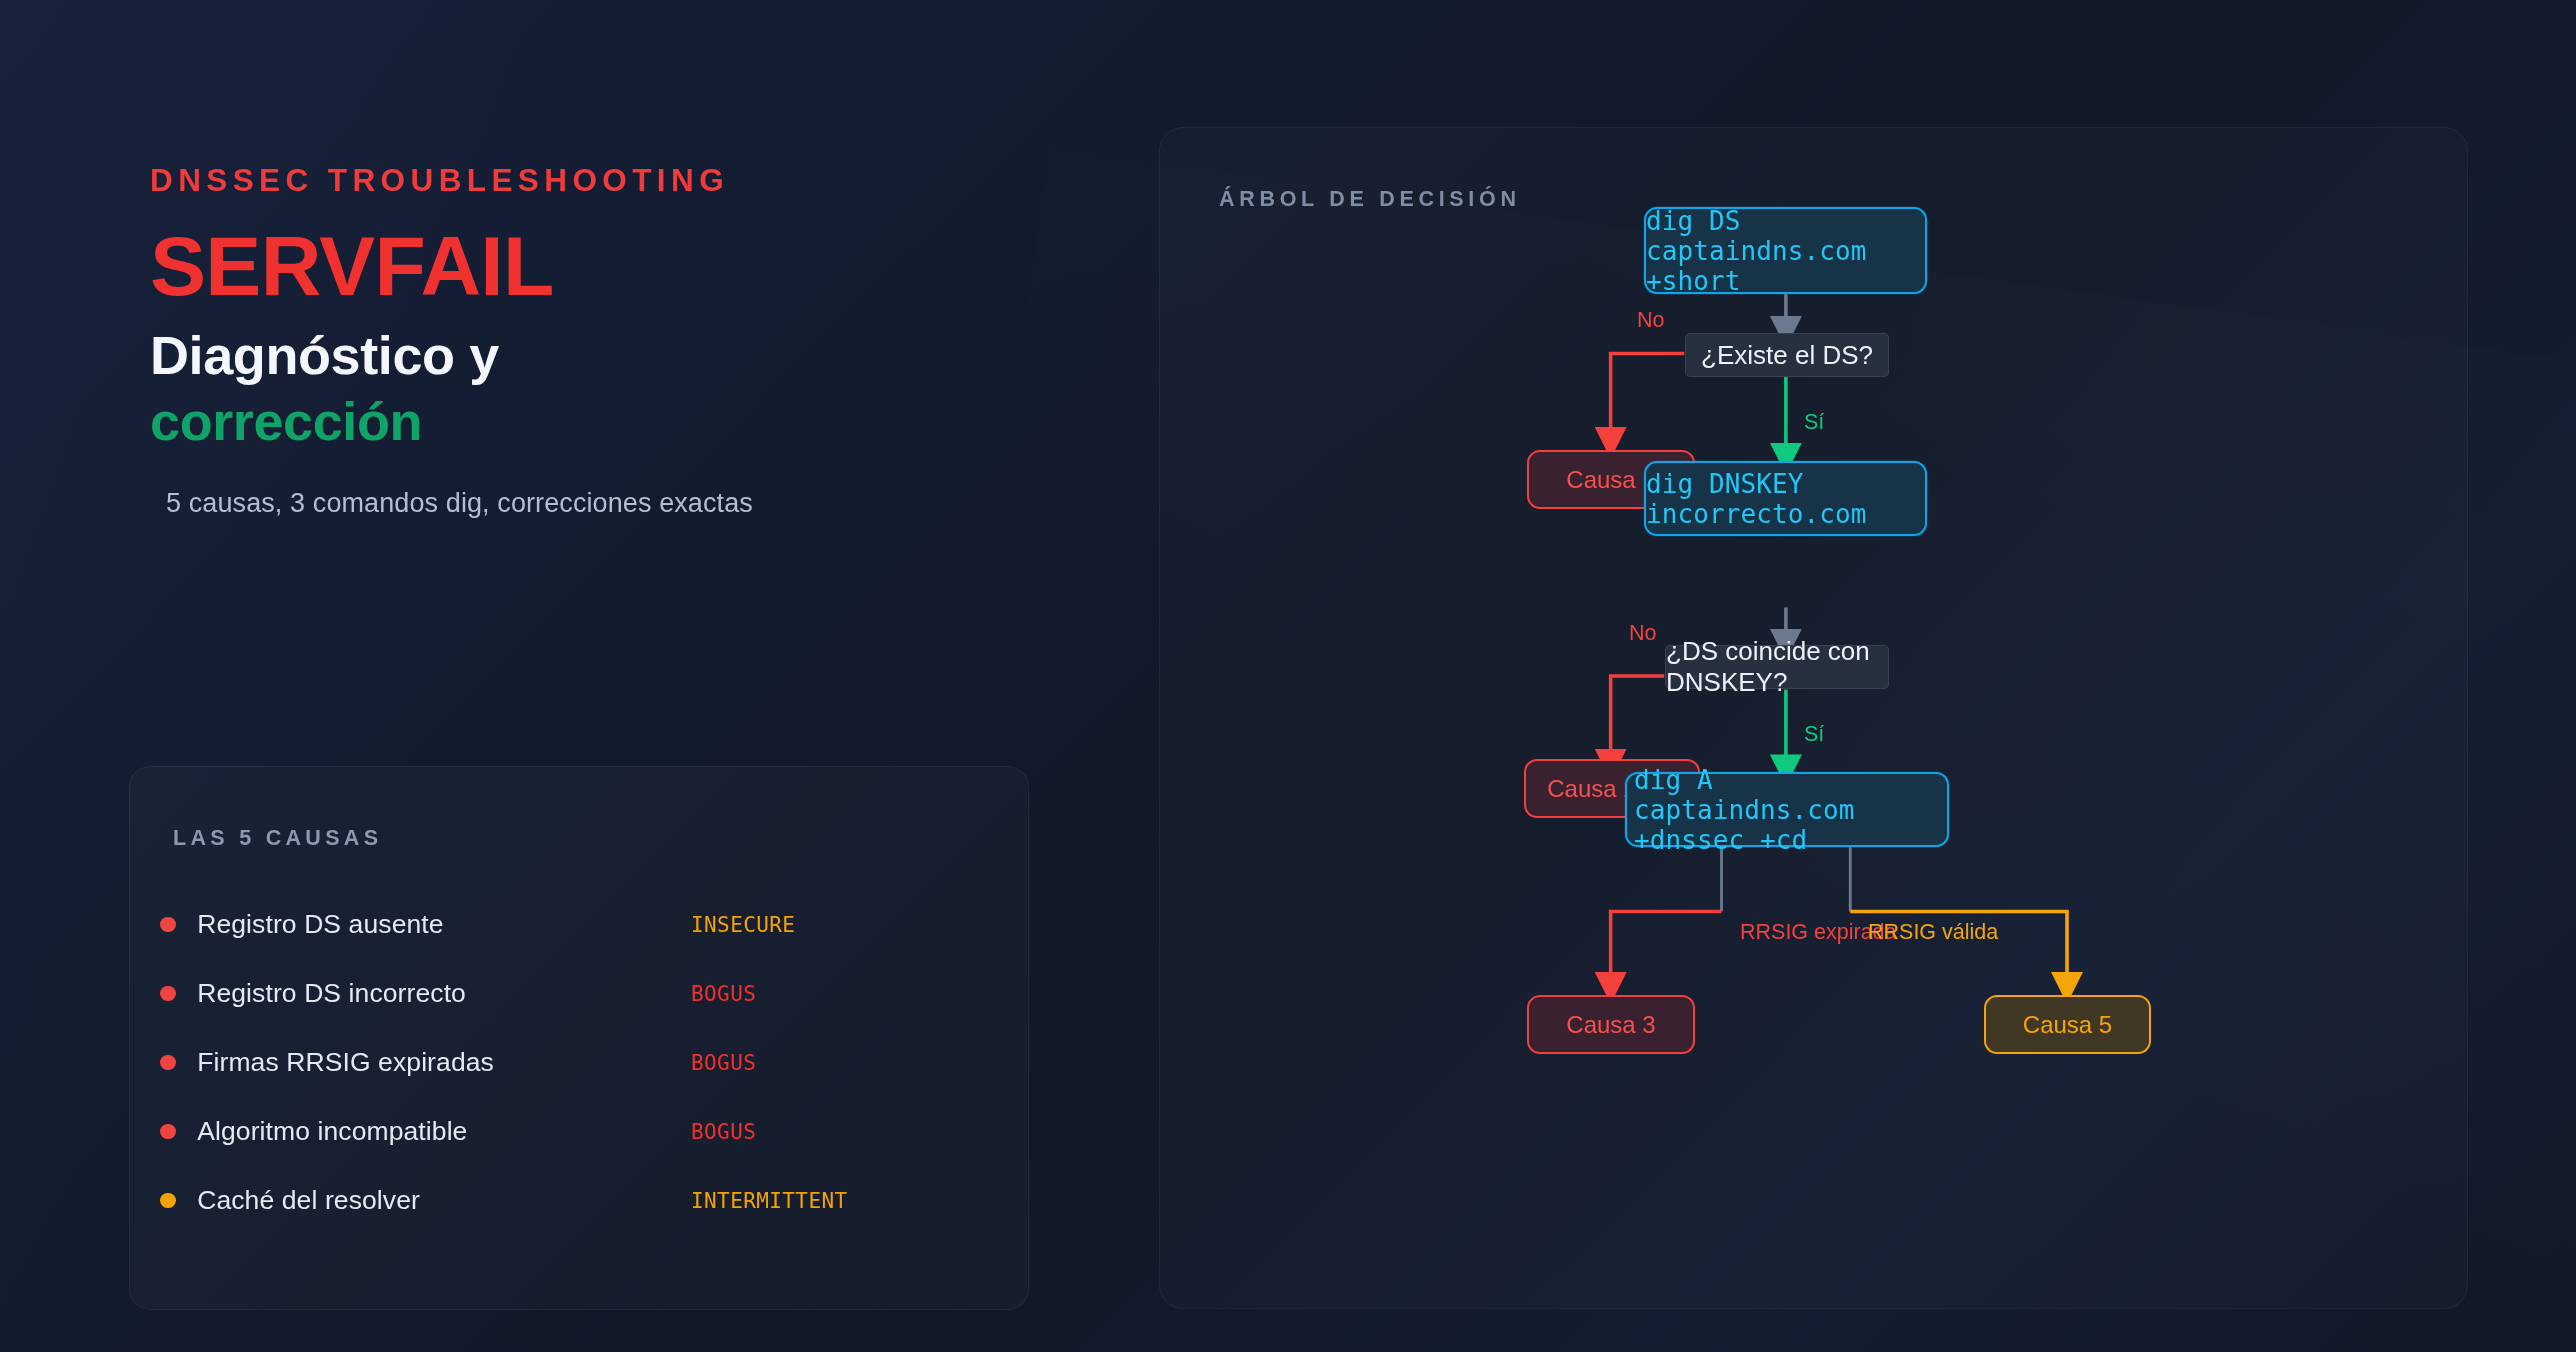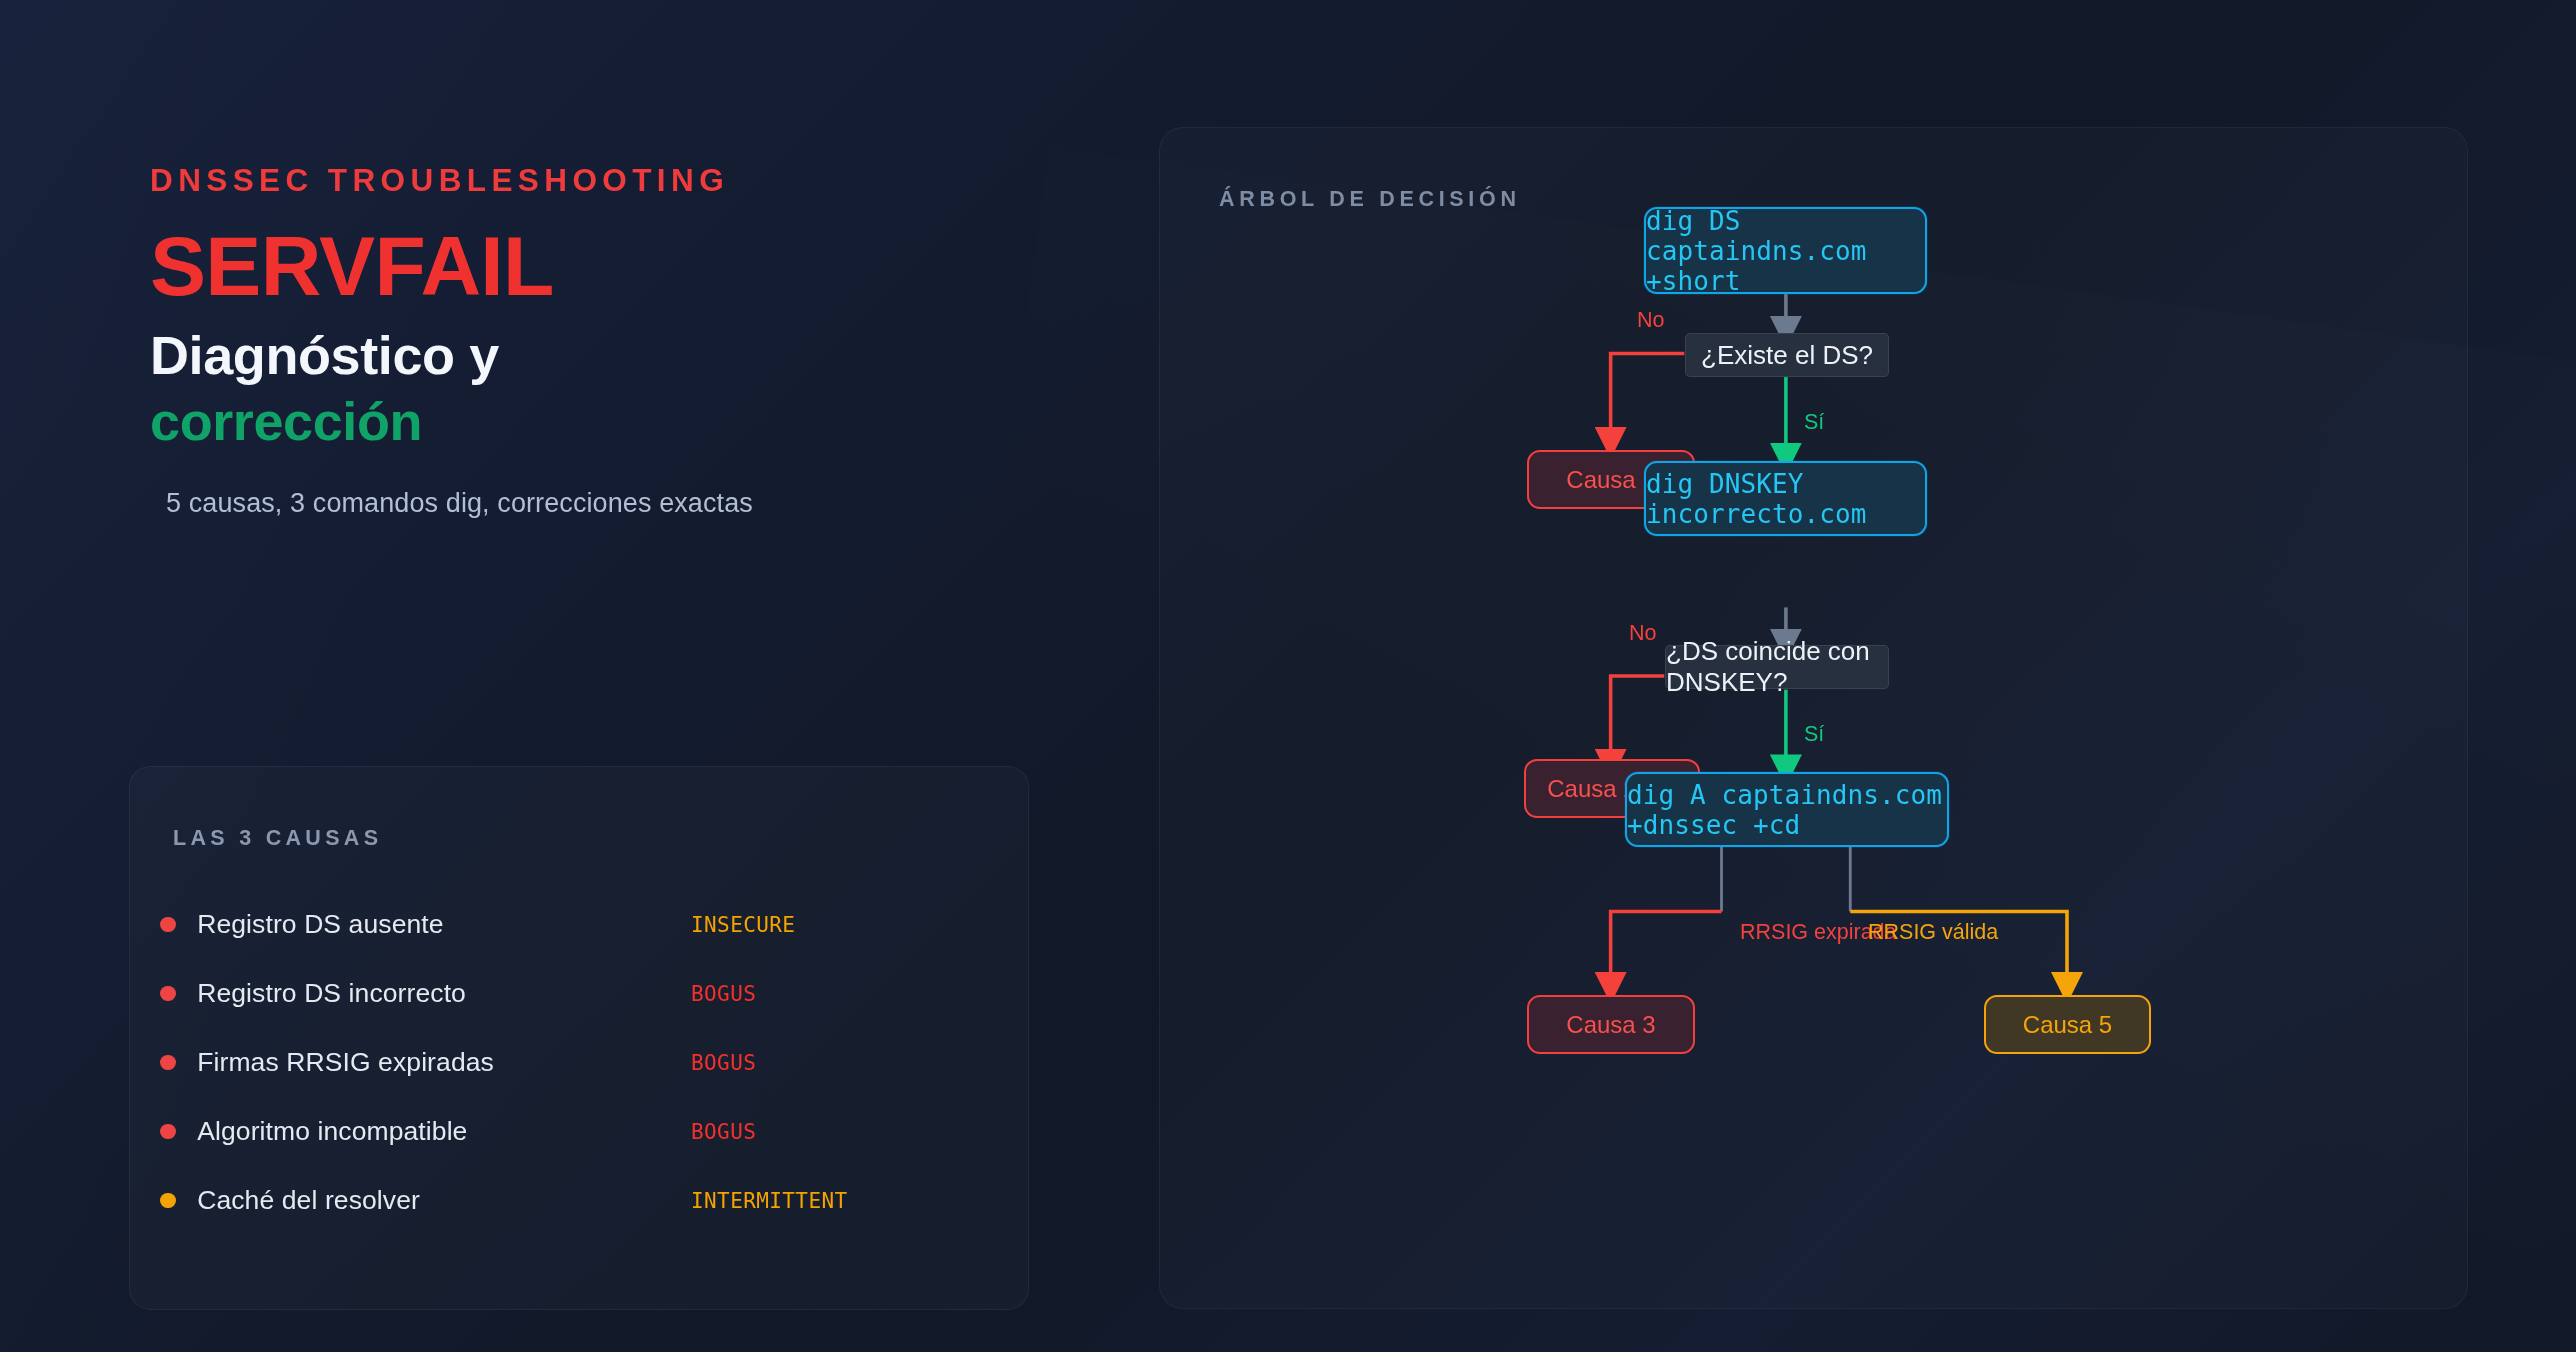--- a/index.html
+++ b/index.html
@@ -113,21 +113,21 @@
 
   <div class="left">
     <div class="eyebrow">DNSSEC TROUBLESHOOTING</div>
     <div class="headline">SERVFAIL</div>
     <div class="sub1">Diagnóstico y</div>
     <div class="sub2">corrección</div>
     <div class="kicker">5 causas, 3 comandos dig, correcciones exactas</div>
   </div>
 
   <div class="causes-card">
-    <div class="causes-title">LAS 3 CAUSAS</div>
+    <div class="causes-title">LAS 5 CAUSAS</div>
     <div class="cause-list">
 
       <div class="cause-row">
         <span class="dot red"></span>
         <span class="cause-label">Registro DS ausente</span>
         <span class="cause-badge badge-insecure">INSECURE</span>
       </div>
 
       <div class="cause-row">
         <span class="dot red"></span>
@@ -202,21 +202,21 @@
       <div class="node decision" style="left:525px;top:205px;width:204px;height:44px;">¿Existe el DS?</div>
 
       <div class="node cause-box cause-red" style="left:367px;top:322px;width:168px;height:59px;">Causa 1</div>
 
       <div class="node cmd" style="left:484px;top:333px;width:283px;height:75px;">dig DNSKEY incorrecto.com</div>
 
       <div class="node decision" style="left:505px;top:517px;width:224px;height:44px;">¿DS coincide con DNSKEY?</div>
 
       <div class="node cause-box cause-red" style="left:364px;top:631px;width:176px;height:59px;">Causa 2 o 4</div>
 
-      <div class="node cmd" style="left:465px;top:644px;width:324px;height:75px;">dig A captaindns.com +dnssec +cd</div>
+      <div class="node cmd" style="left:465px;top:644px;width:324px;height:75px;padding-left:7px;">dig A captaindns.com +dnssec +cd</div>
 
       <div class="node cause-box cause-red" style="left:367px;top:867px;width:168px;height:59px;">Causa 3</div>
 
       <div class="node cause-box cause-amber" style="left:824px;top:867px;width:167px;height:59px;">Causa 5</div>
 
       <div class="edge-label lbl-red" style="left:477px;top:182px;">No</div>
       <div class="edge-label lbl-green" style="left:644px;top:284px;">Sí</div>
       <div class="edge-label lbl-red" style="left:469px;top:495px;">No</div>
       <div class="edge-label lbl-green" style="left:644px;top:596px;">Sí</div>
       <div class="edge-label lbl-red" style="left:580px;top:794px;">RRSIG expirada</div>

